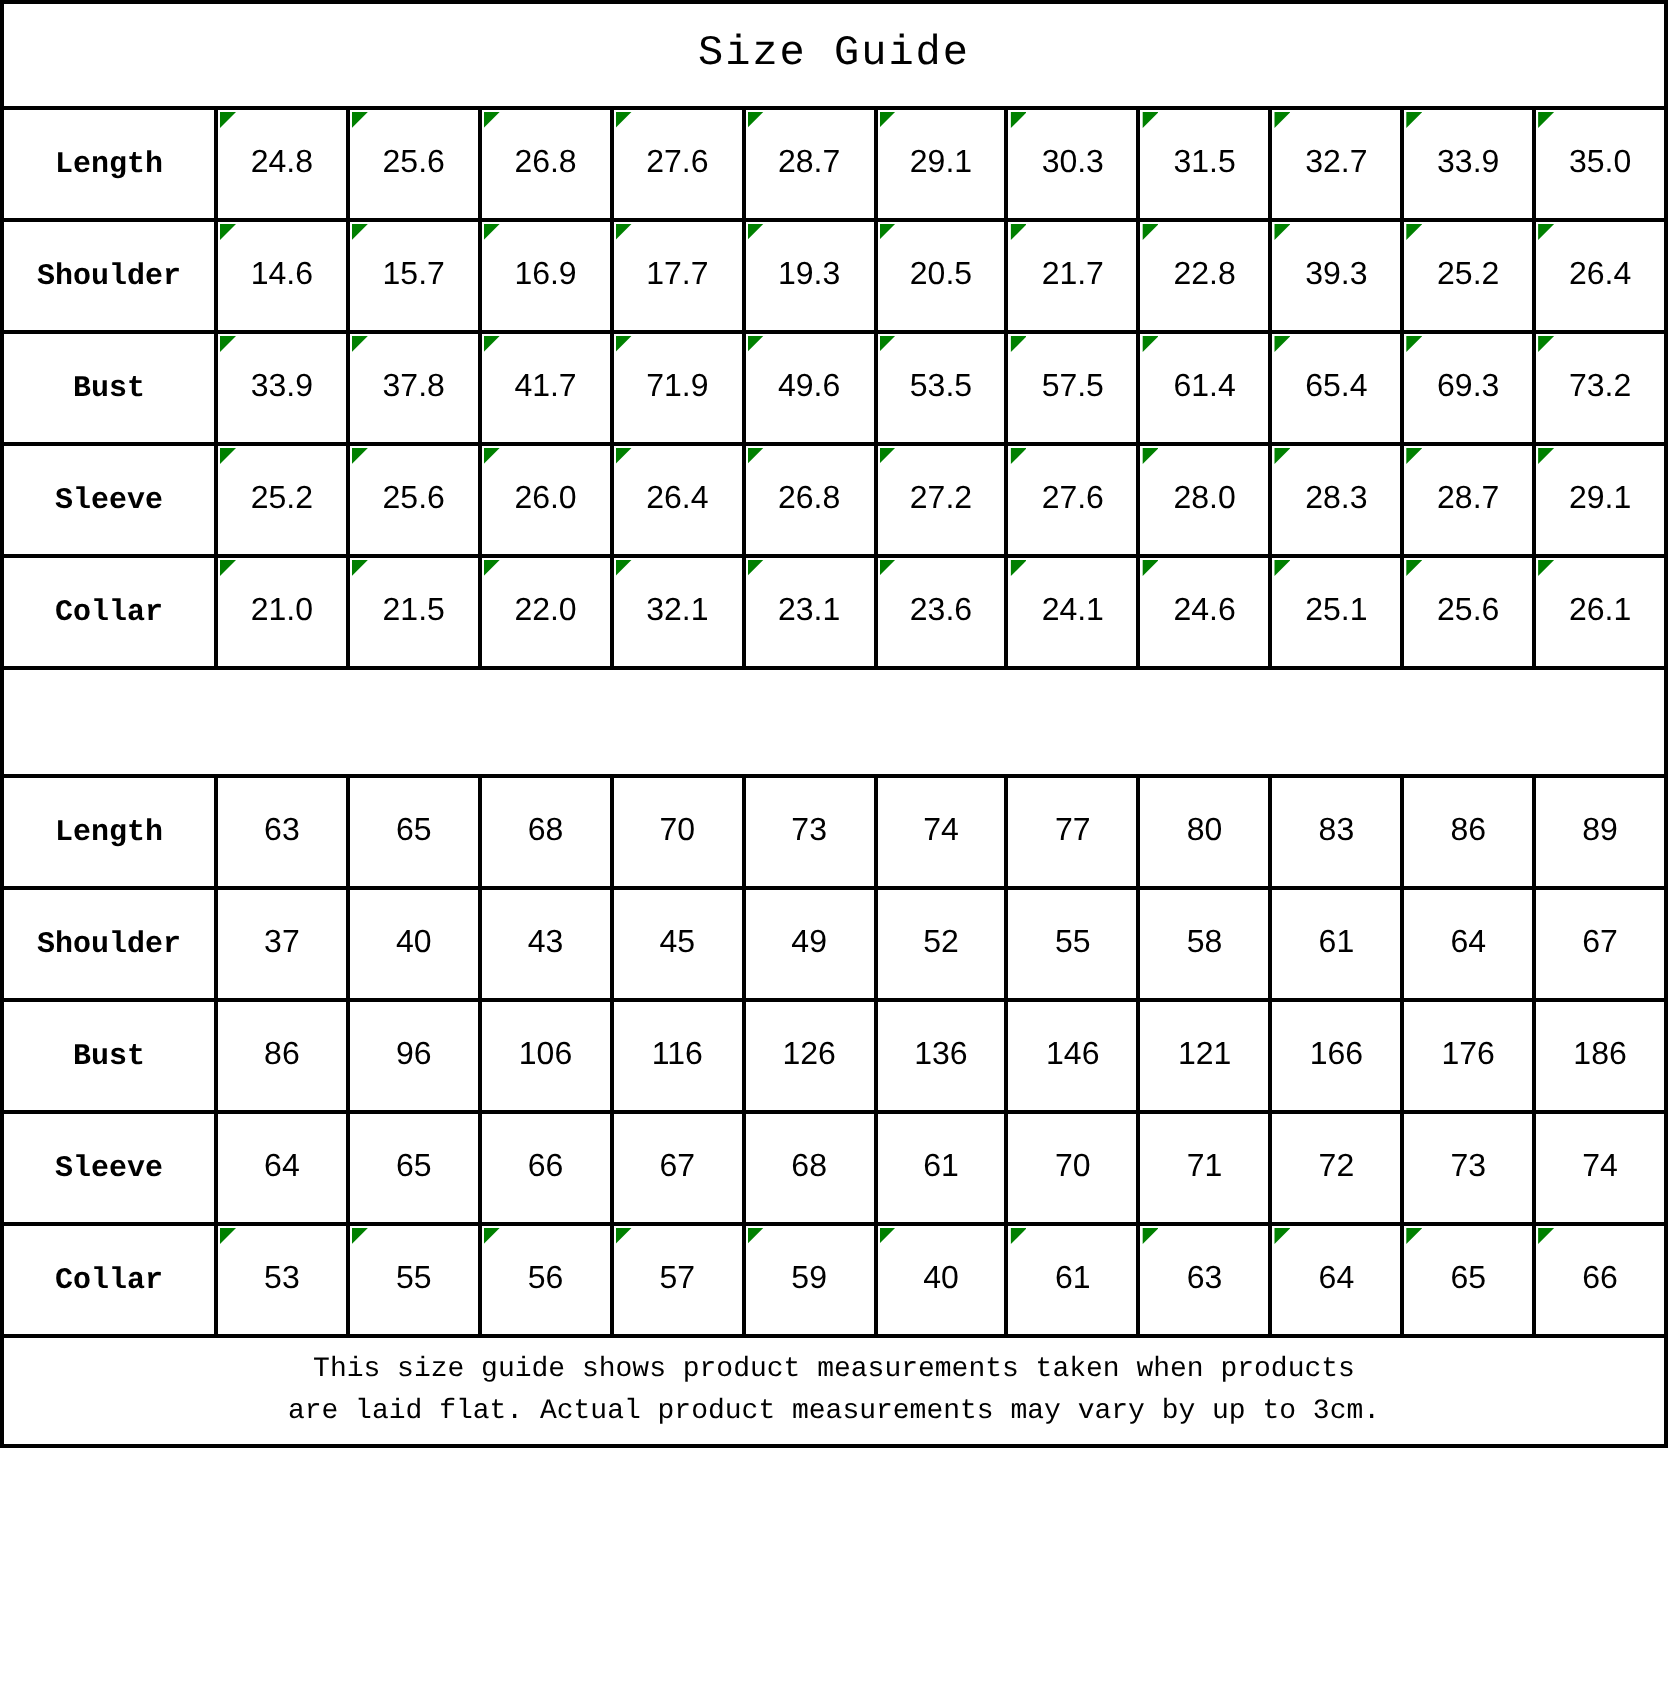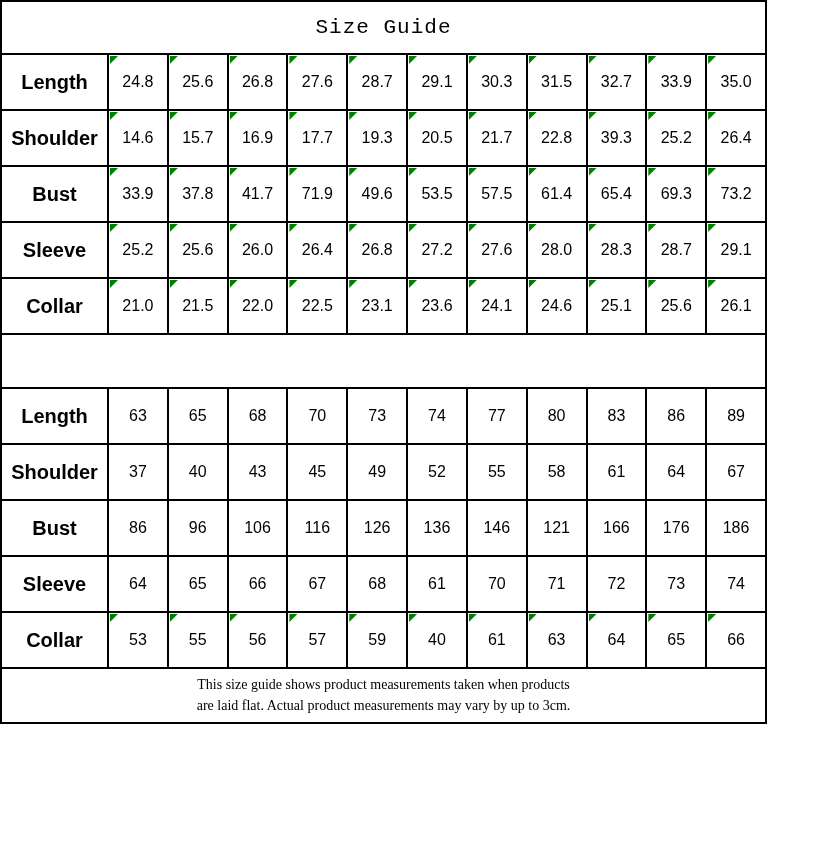--- a/index.html
+++ b/index.html
@@ -8,21 +8,21 @@
     background: #ffffff;
   }
   .page {
     width: 834px;
     height: 842px;
     background: #ffffff;
     box-sizing: border-box;
   }
   table.size-guide {
     border-collapse: collapse;
-    width: 767px;
+    width: 834px;
     table-layout: fixed;
     background: #ffffff;
   }
   table.size-guide th,
   table.size-guide td {
     border: 2px solid #000000;
     text-align: center;
     vertical-align: middle;
     padding: 0;
     position: relative;
@@ -39,35 +39,35 @@
   tr.header-row th {
     height: 52px;
     font-family: "Liberation Sans", sans-serif;
     font-size: 16px;
     font-weight: bold;
   }
   tr.data-row {
     height: 56px;
   }
   tr.data-row th {
-    font-family: Liberation Sans, sans-serif;
-    font-size: 20px;
+    font-family: Liberation Mono, monospace;
+    font-size: 15px;
     font-weight: bold;
   }
   tr.data-row td {
     font-family: "Liberation Sans", sans-serif;
     font-size: 16px;
     font-weight: normal;
   }
   tr.gap-row td {
     height: 52px;
   }
   tr.footer-row td {
     height: 53px;
-    font-family: Liberation Serif, serif;
+    font-family: Liberation Mono, monospace;
     font-size: 14px;
     line-height: 1.45;
   }
   .cell-flag {
     position: absolute;
     top: 1px;
     left: 1px;
     width: 8px;
     height: 8px;
     background: #008000;
@@ -142,21 +142,21 @@
           <td><span class="cell-flag" style="background: rgb(0, 128, 0);"></span><span>28.0</span></td>
           <td><span class="cell-flag" style="background: rgb(0, 128, 0);"></span><span>28.3</span></td>
           <td><span class="cell-flag" style="background: rgb(0, 128, 0);"></span><span>28.7</span></td>
           <td><span class="cell-flag" style="background: rgb(0, 128, 0);"></span><span>29.1</span></td>
         </tr>
       <tr class="data-row" data-row="inch_table.rows.4">
           <th>Collar</th>
           <td><span class="cell-flag" style="background: rgb(0, 128, 0);"></span><span>21.0</span></td>
           <td><span class="cell-flag" style="background: rgb(0, 128, 0);"></span><span>21.5</span></td>
           <td><span class="cell-flag" style="background: rgb(0, 128, 0);"></span><span>22.0</span></td>
-          <td><span class="cell-flag" style="background: rgb(0, 128, 0);"></span><span>22.5</span></td>
+          <td><span class="cell-flag" style="background: rgb(0, 128, 0);"></span><span>32.1</span></td>
           <td><span class="cell-flag" style="background: rgb(0, 128, 0);"></span><span>23.1</span></td>
           <td><span class="cell-flag" style="background: rgb(0, 128, 0);"></span><span>23.6</span></td>
           <td><span class="cell-flag" style="background: rgb(0, 128, 0);"></span><span>24.1</span></td>
           <td><span class="cell-flag" style="background: rgb(0, 128, 0);"></span><span>24.6</span></td>
           <td><span class="cell-flag" style="background: rgb(0, 128, 0);"></span><span>25.1</span></td>
           <td><span class="cell-flag" style="background: rgb(0, 128, 0);"></span><span>25.6</span></td>
           <td><span class="cell-flag" style="background: rgb(0, 128, 0);"></span><span>26.1</span></td>
         </tr>
 
       <tr class="gap-row">

